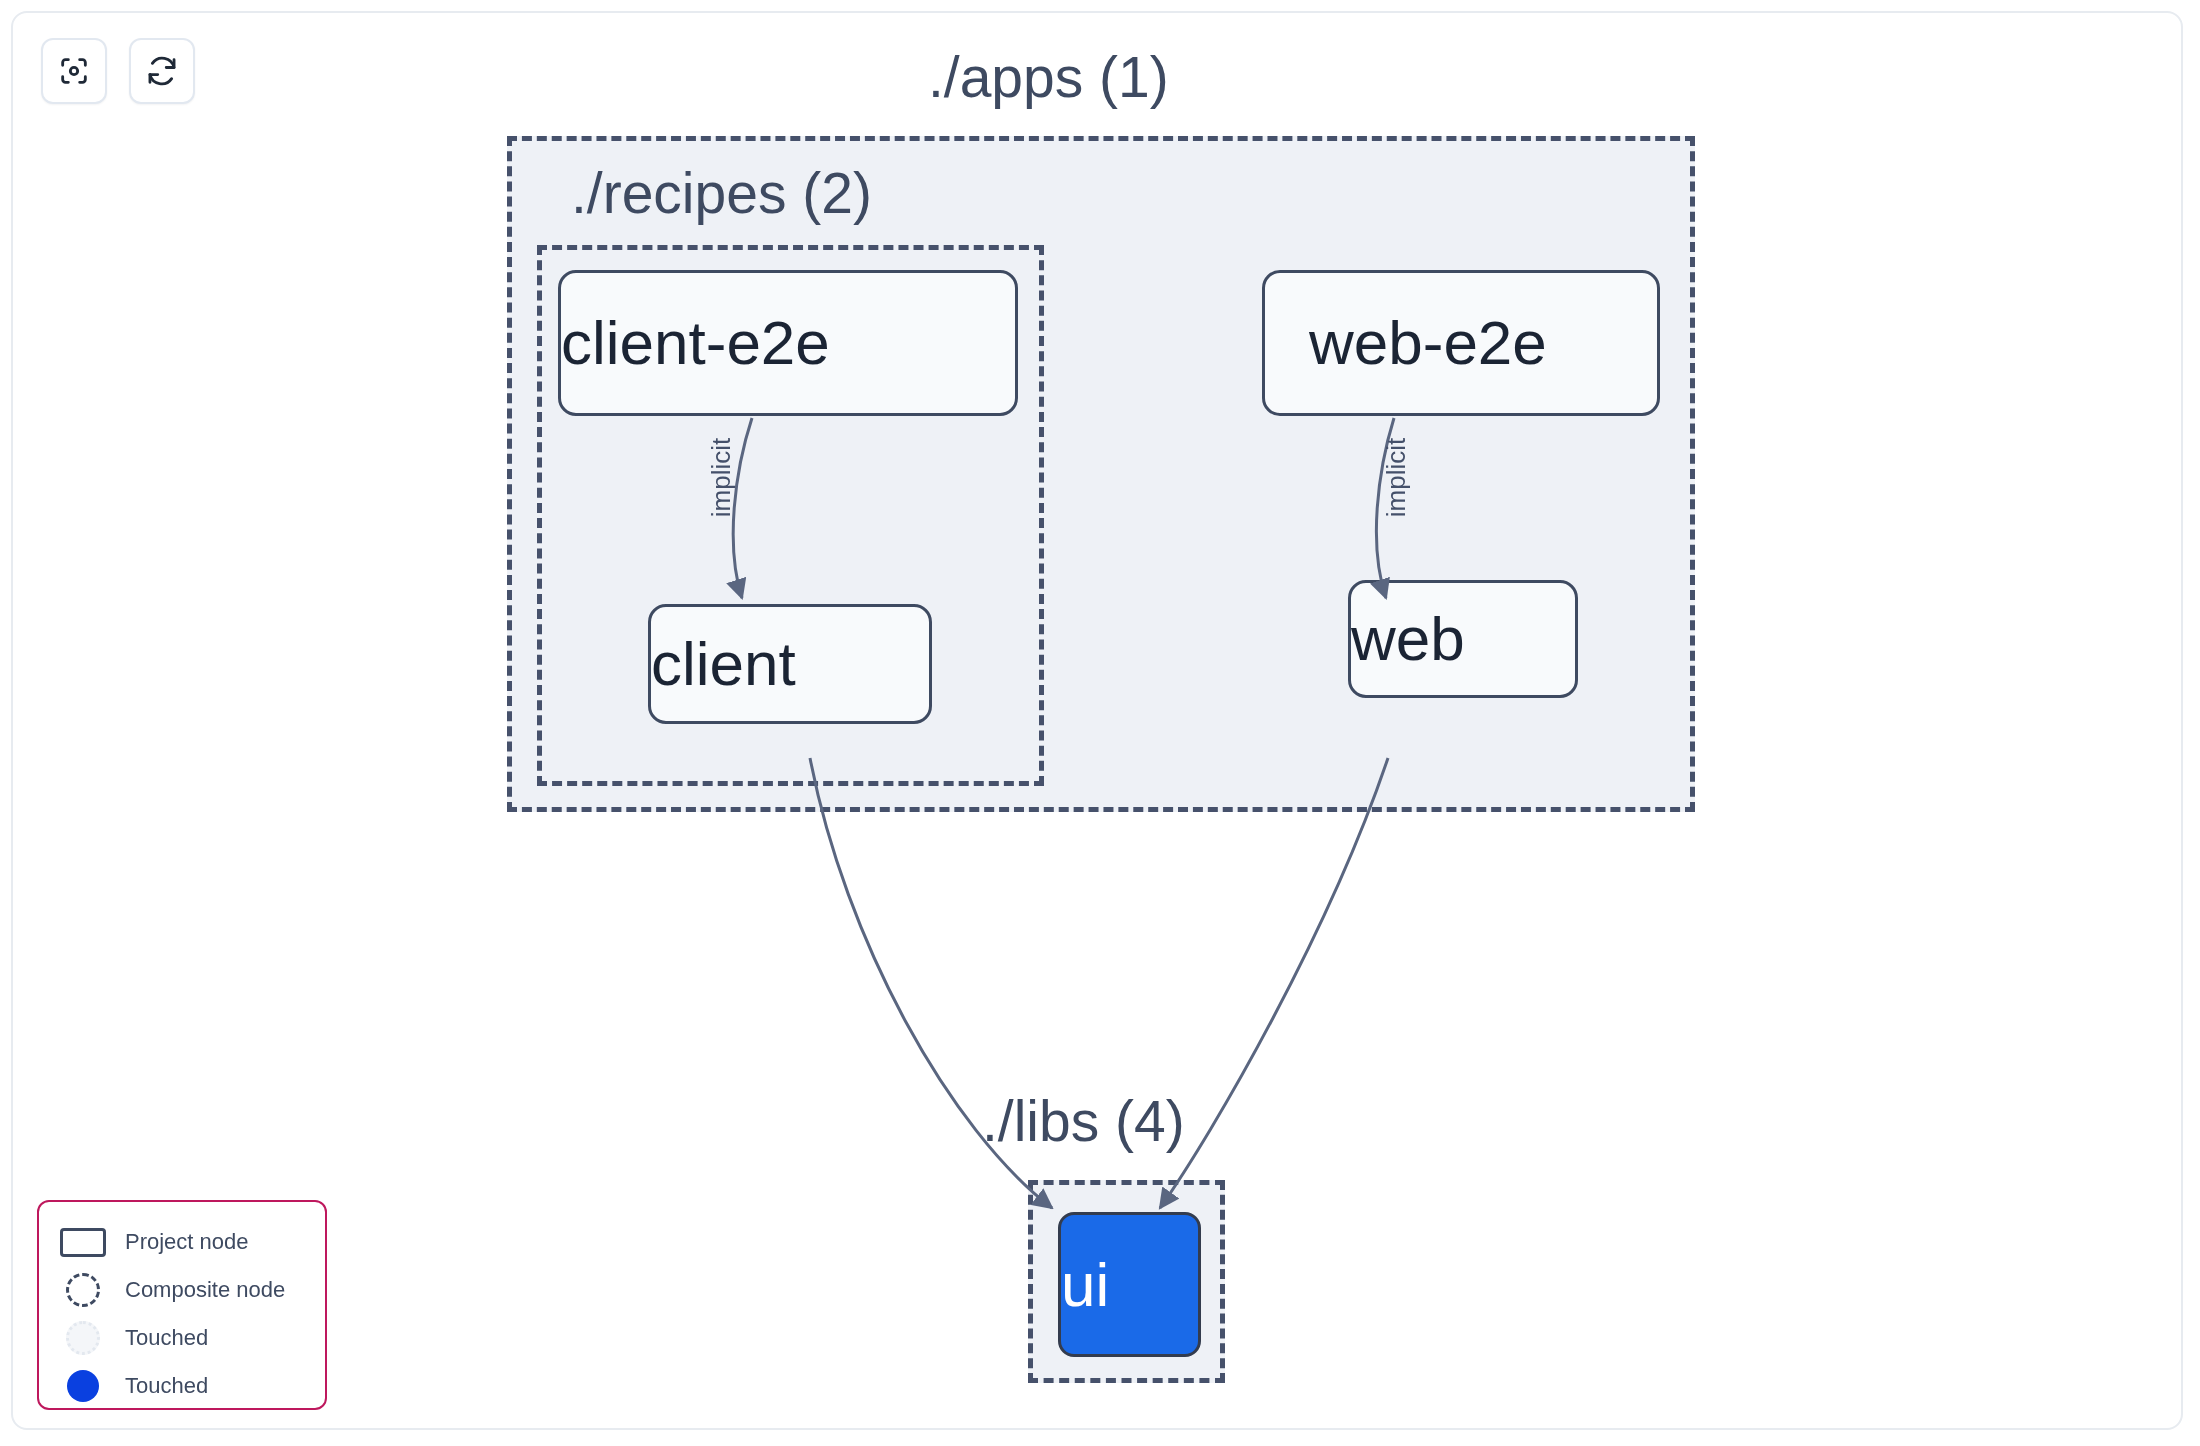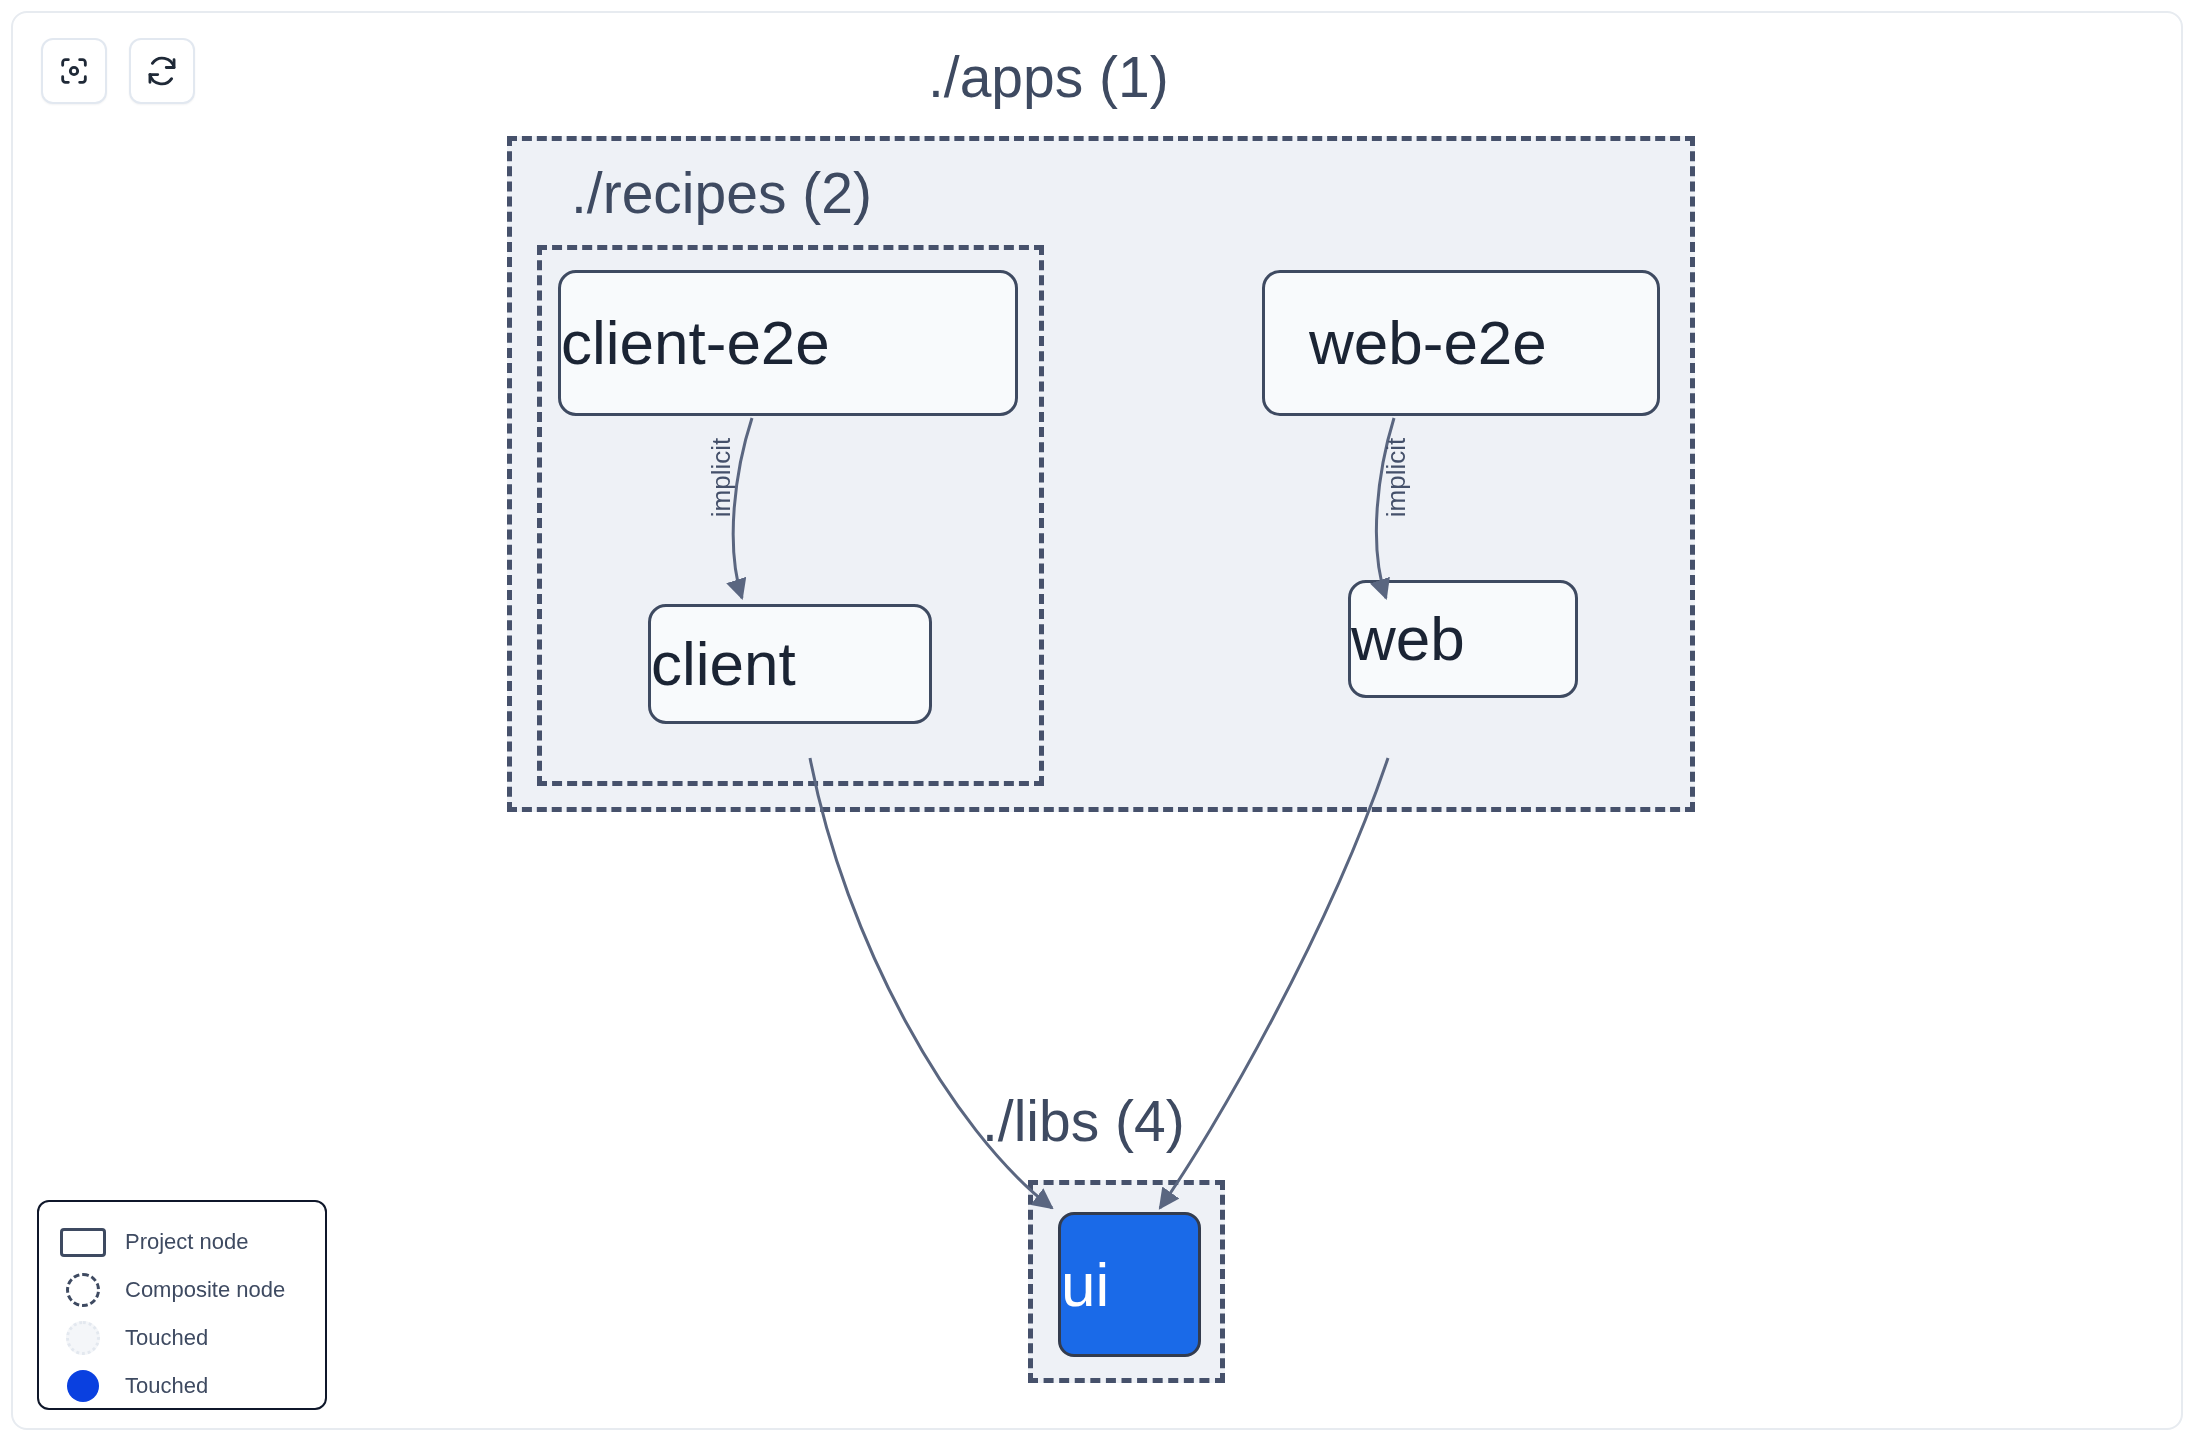--- a/index.html
+++ b/index.html
@@ -129,21 +129,21 @@
   }
   #node-ui .node-label { color: #ffffff; font-size: 62px; }
 
   
   #legend {
     position: absolute;
     left: 37px;
     top: 1200px;
     width: 290px;
     height: 210px;
-    border: 2px solid #0f172a;
+    border: 2px solid #be185d;
     border-radius: 12px;
     background: #ffffff;
     box-sizing: border-box;
     padding: 16px 18px;
     z-index: 45;
   }
   .legend-row {
     display: flex;
     align-items: center;
     height: 48px;

